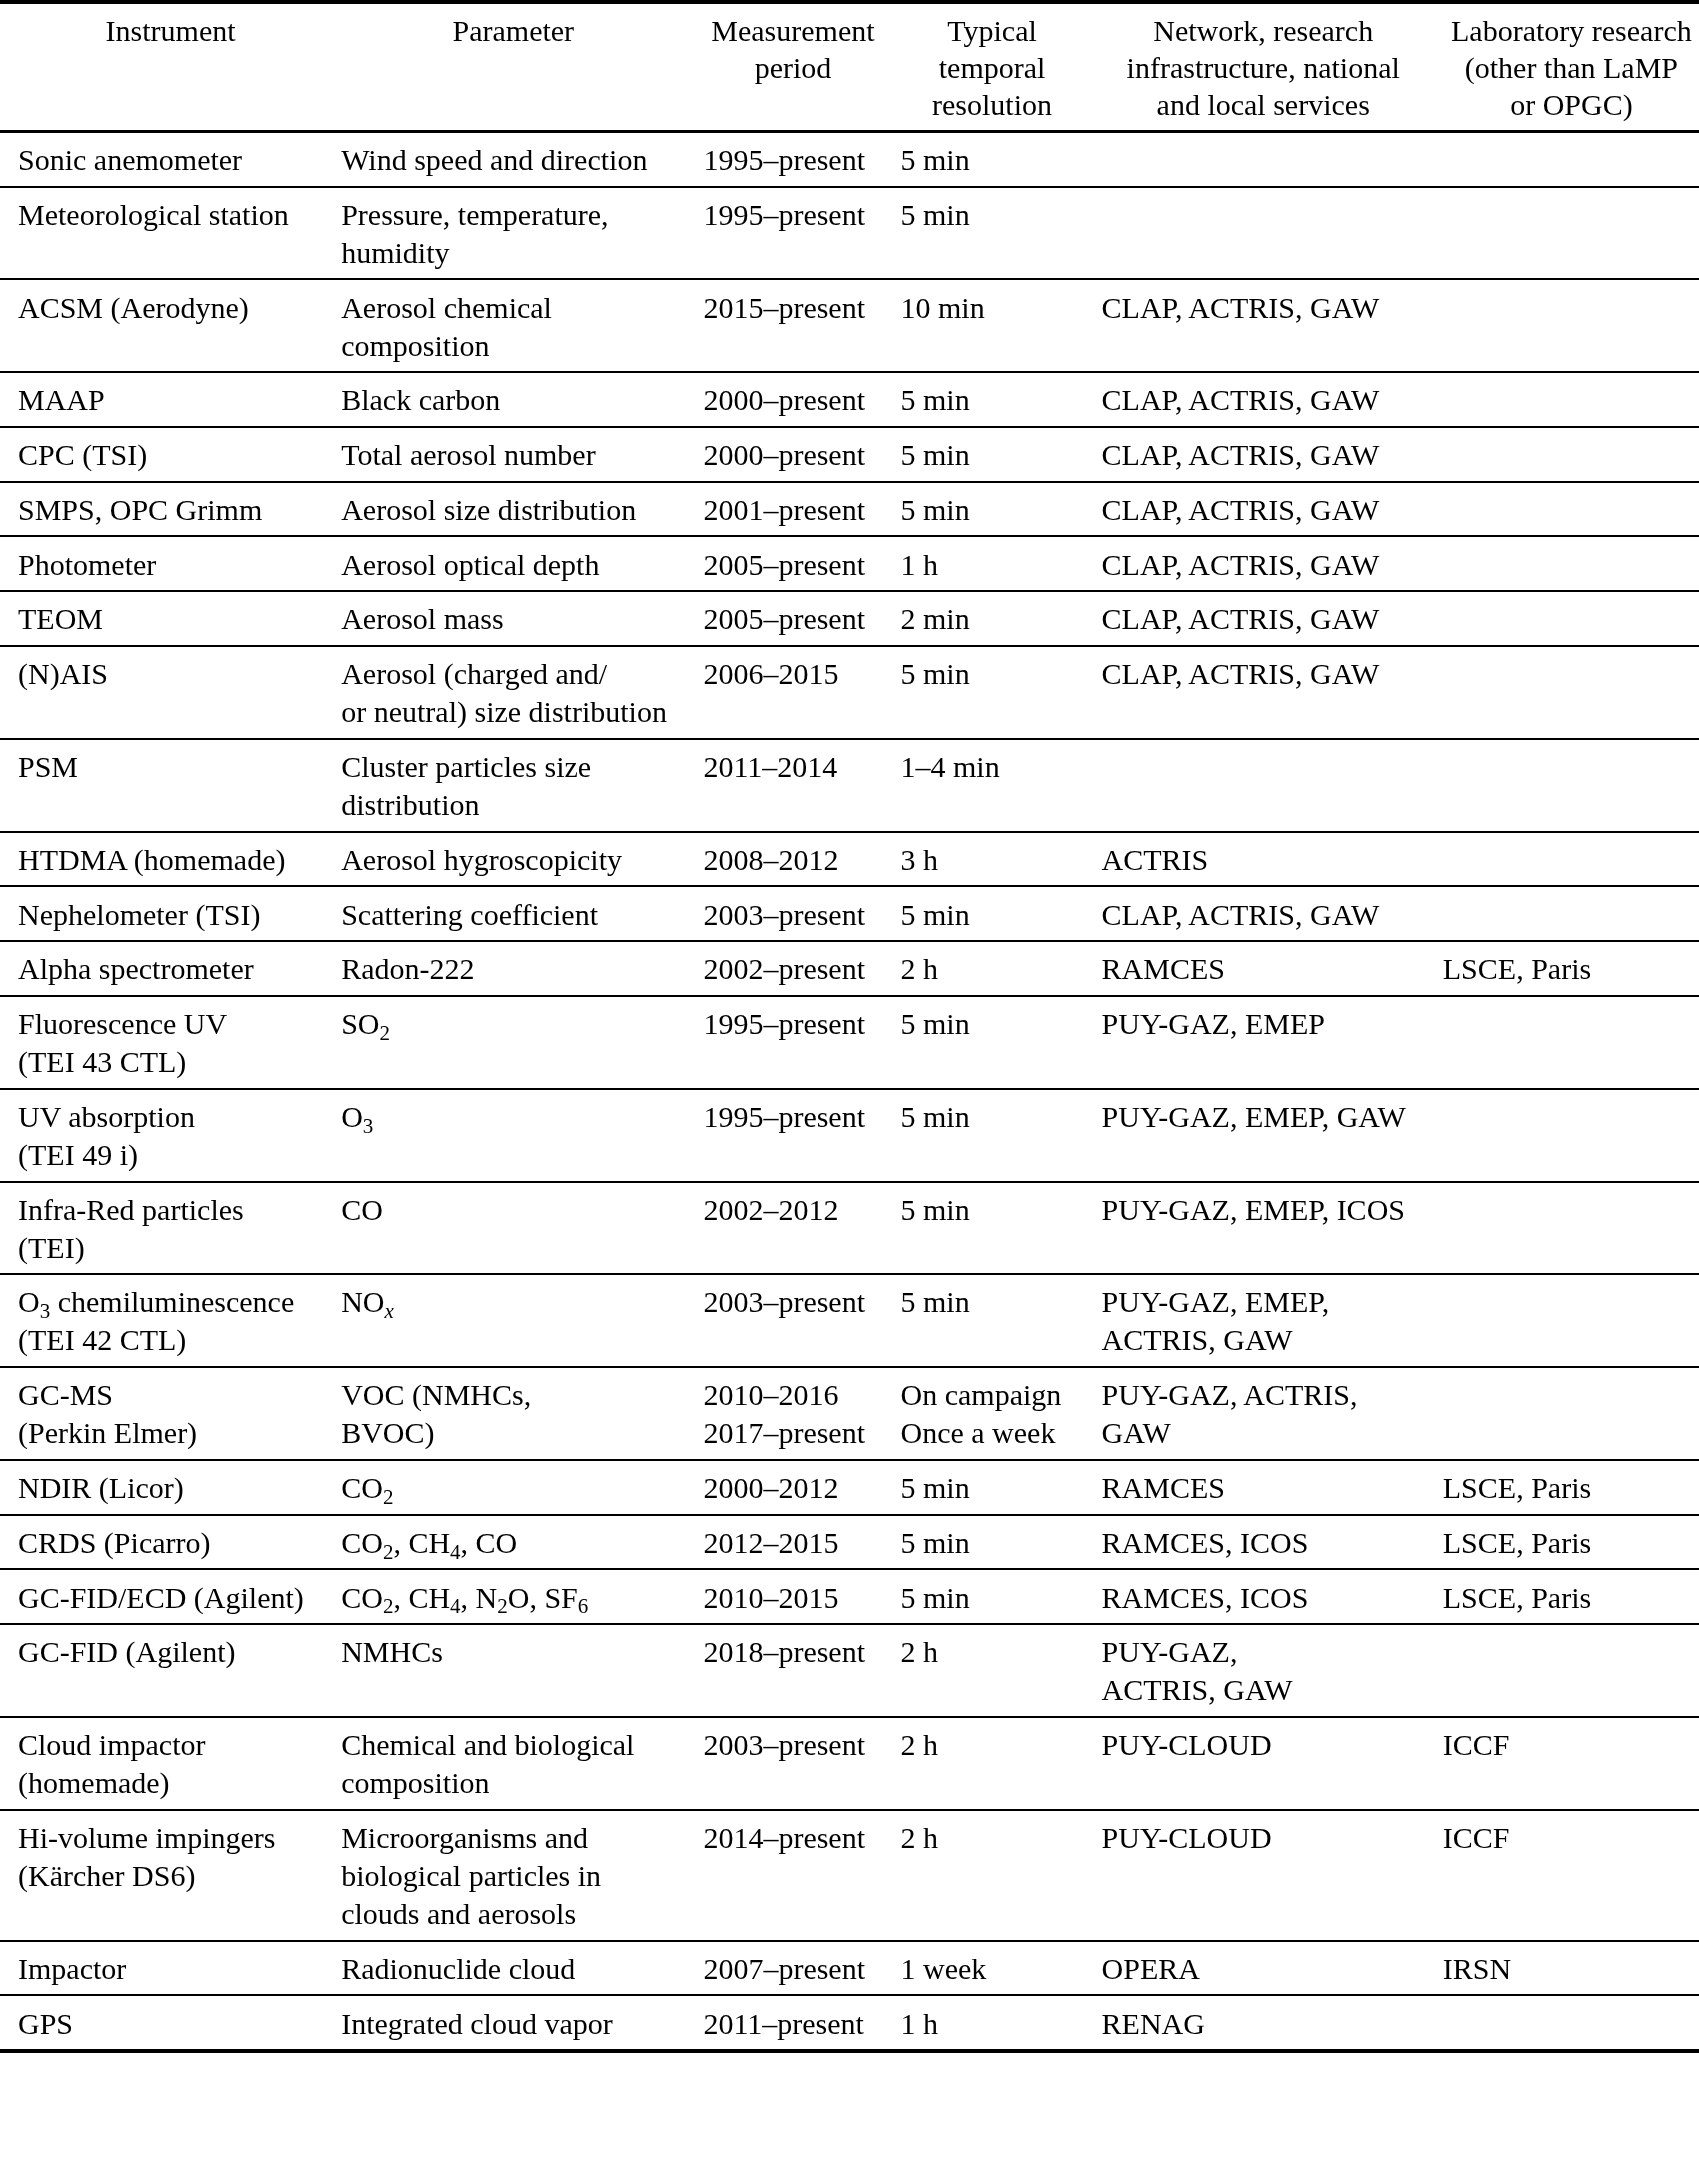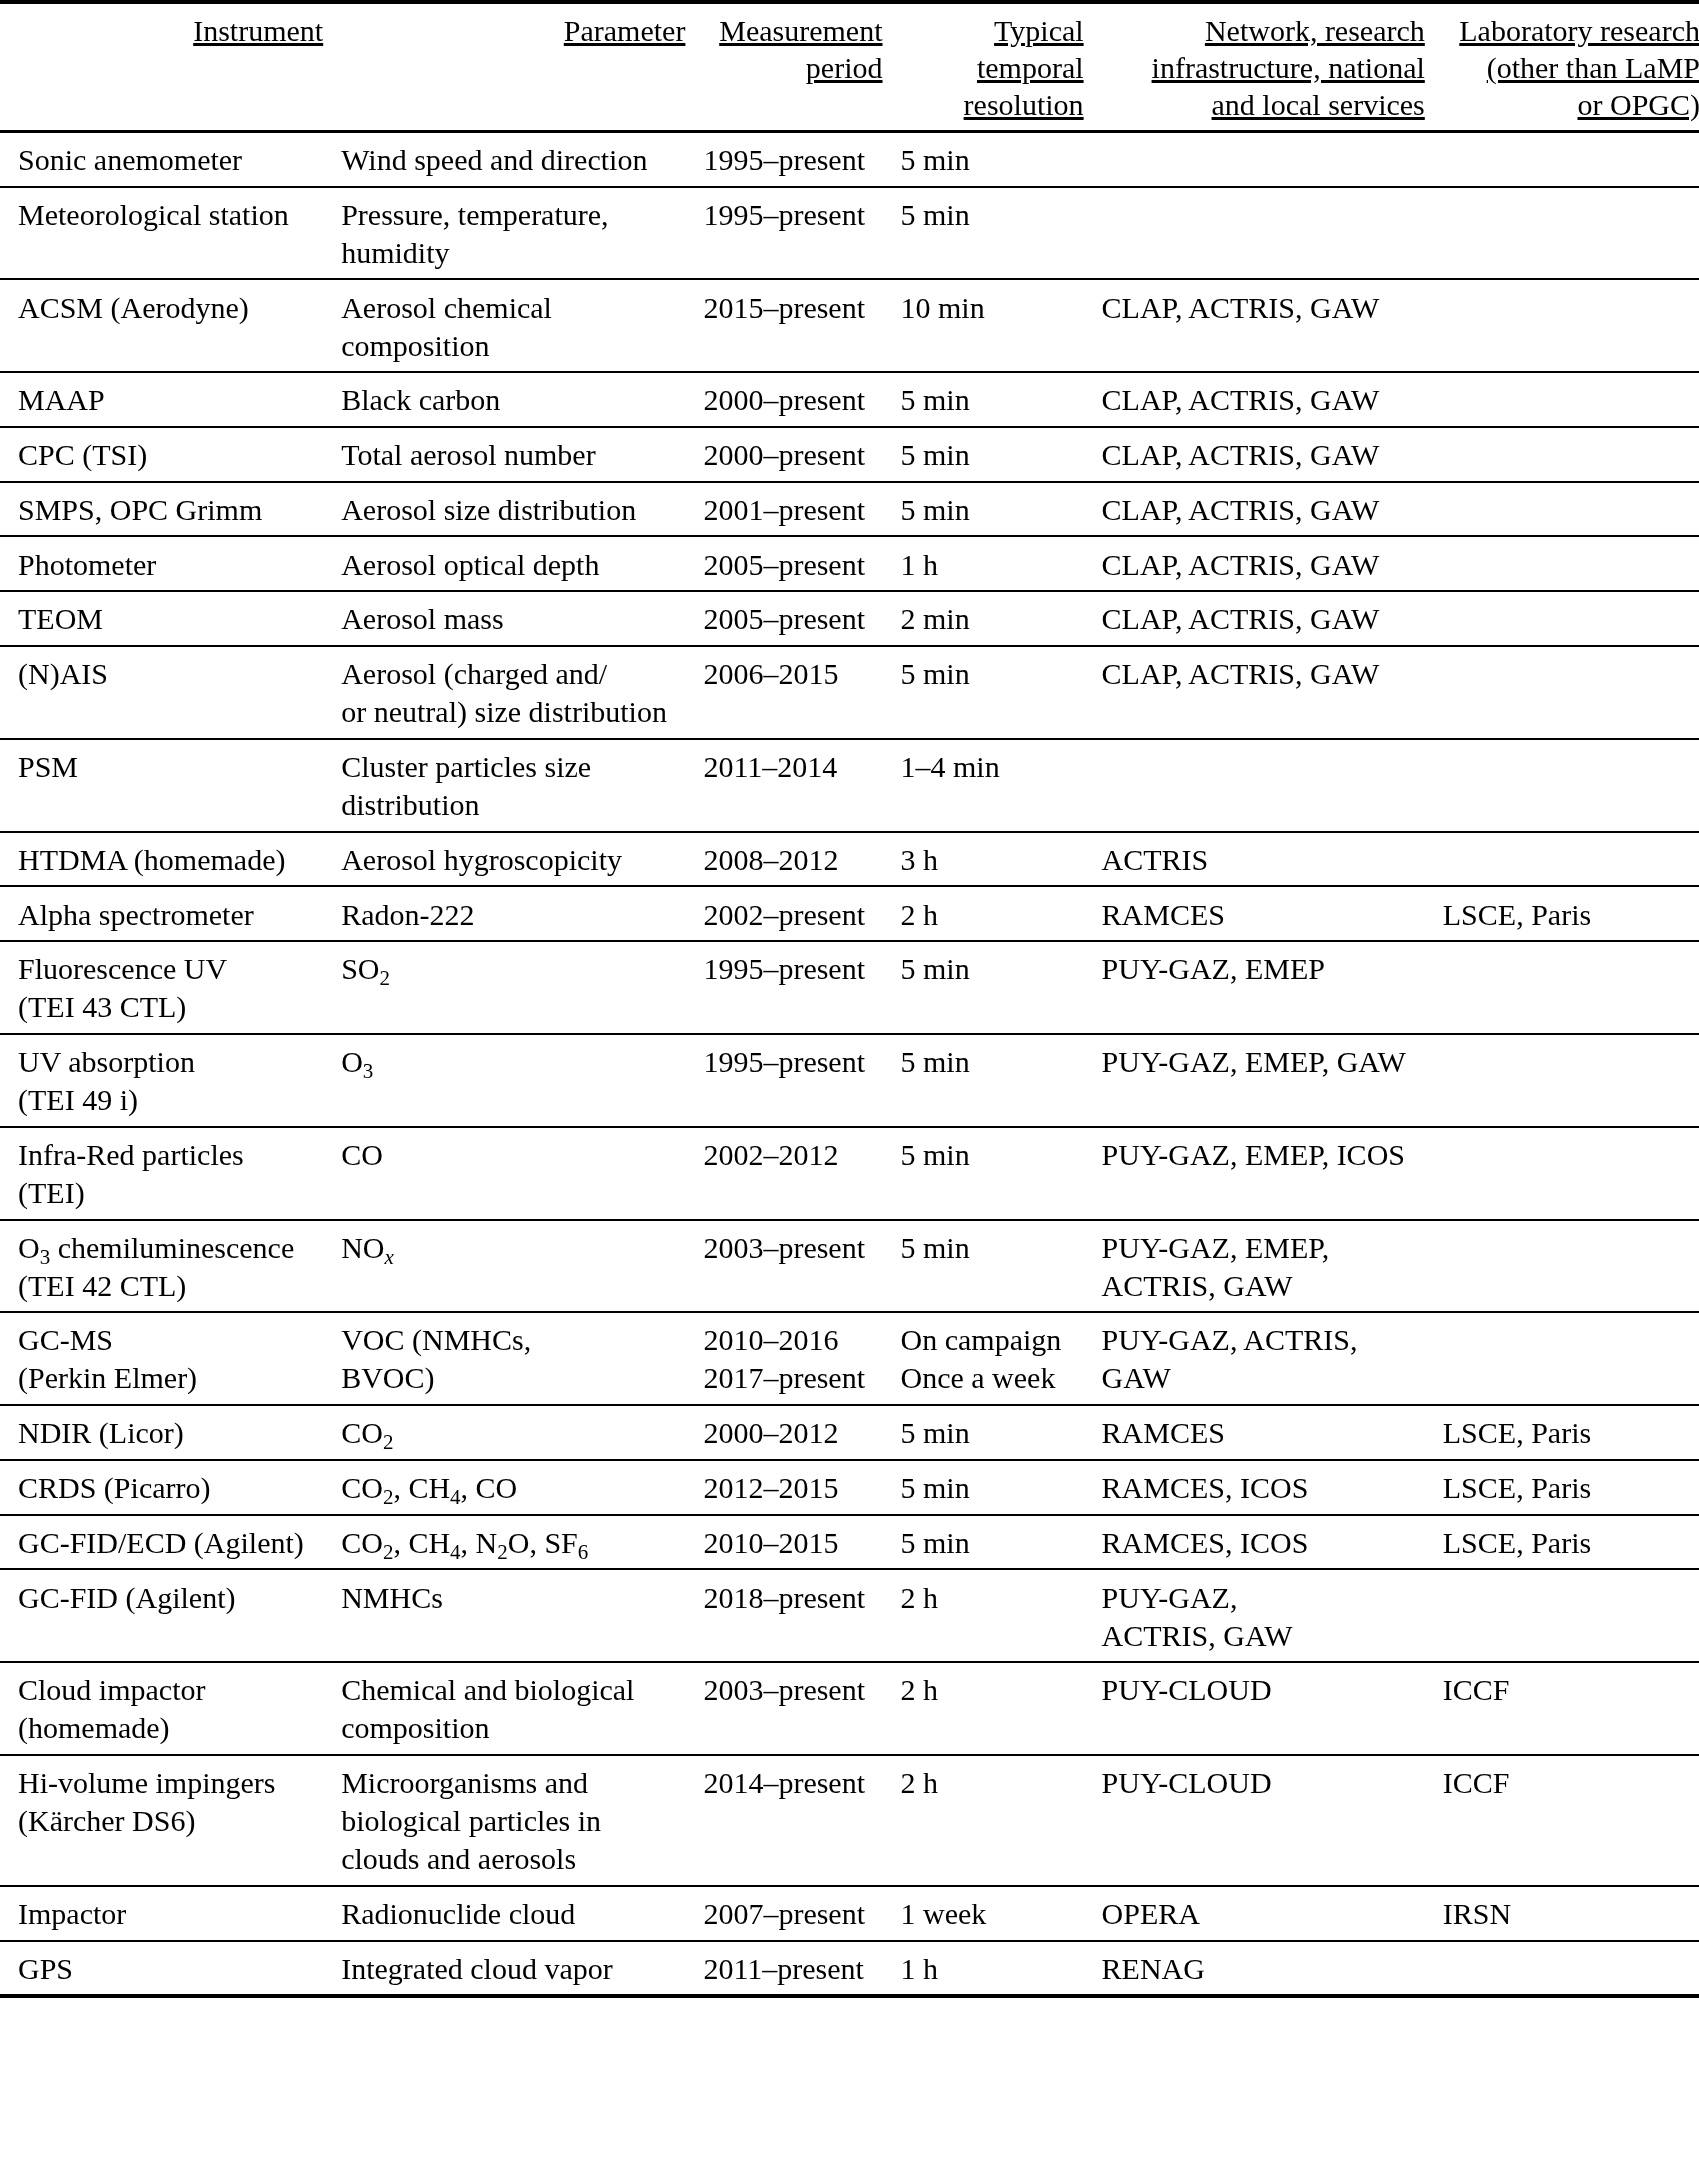--- a/index.html
+++ b/index.html
@@ -17,27 +17,26 @@
     border-collapse: collapse;
     table-layout: fixed;
     font-family: "Liberation Serif", "DejaVu Serif", serif;
     font-size: 30px;
     color: #000000;
     border-top: 4.1px solid #000000;
     border-bottom: 4.1px solid #000000;
   }
   table.paper-table th {
     font-weight: normal;
-    text-align: right;
+    text-align: center;
     vertical-align: top;
     white-space: pre-line;
     line-height: 37px;
     padding: 8.2px 0 6.6px 18px;
     border-bottom: 3.3px solid #000000;
-    text-decoration: underline;
   }
   table.paper-table td {
     text-align: left;
     vertical-align: top;
     white-space: pre;
     line-height: 38px;
     padding: 8.2px 0 6.6px 18px;
   }
   table.paper-table tbody tr:not(:first-child) td {
     border-top: 2.5px solid #000000;
@@ -177,20 +176,28 @@
   <tr>
     <td>HTDMA (homemade)</td>
     <td>Aerosol hygroscopicity</td>
     <td>2008–2012</td>
     <td>3 h</td>
     <td>ACTRIS</td>
     <td></td>
   </tr>
 
 
+  <tr>
+    <td>Nephelometer (TSI)</td>
+    <td>Scattering coefficient</td>
+    <td>2003–present</td>
+    <td>5 min</td>
+    <td>CLAP, ACTRIS, GAW</td>
+    <td></td>
+  </tr>
 
 
   <tr>
     <td>Alpha spectrometer</td>
     <td>Radon-222</td>
     <td>2002–present</td>
     <td>2 h</td>
     <td>RAMCES</td>
     <td>LSCE, Paris</td>
   </tr>

